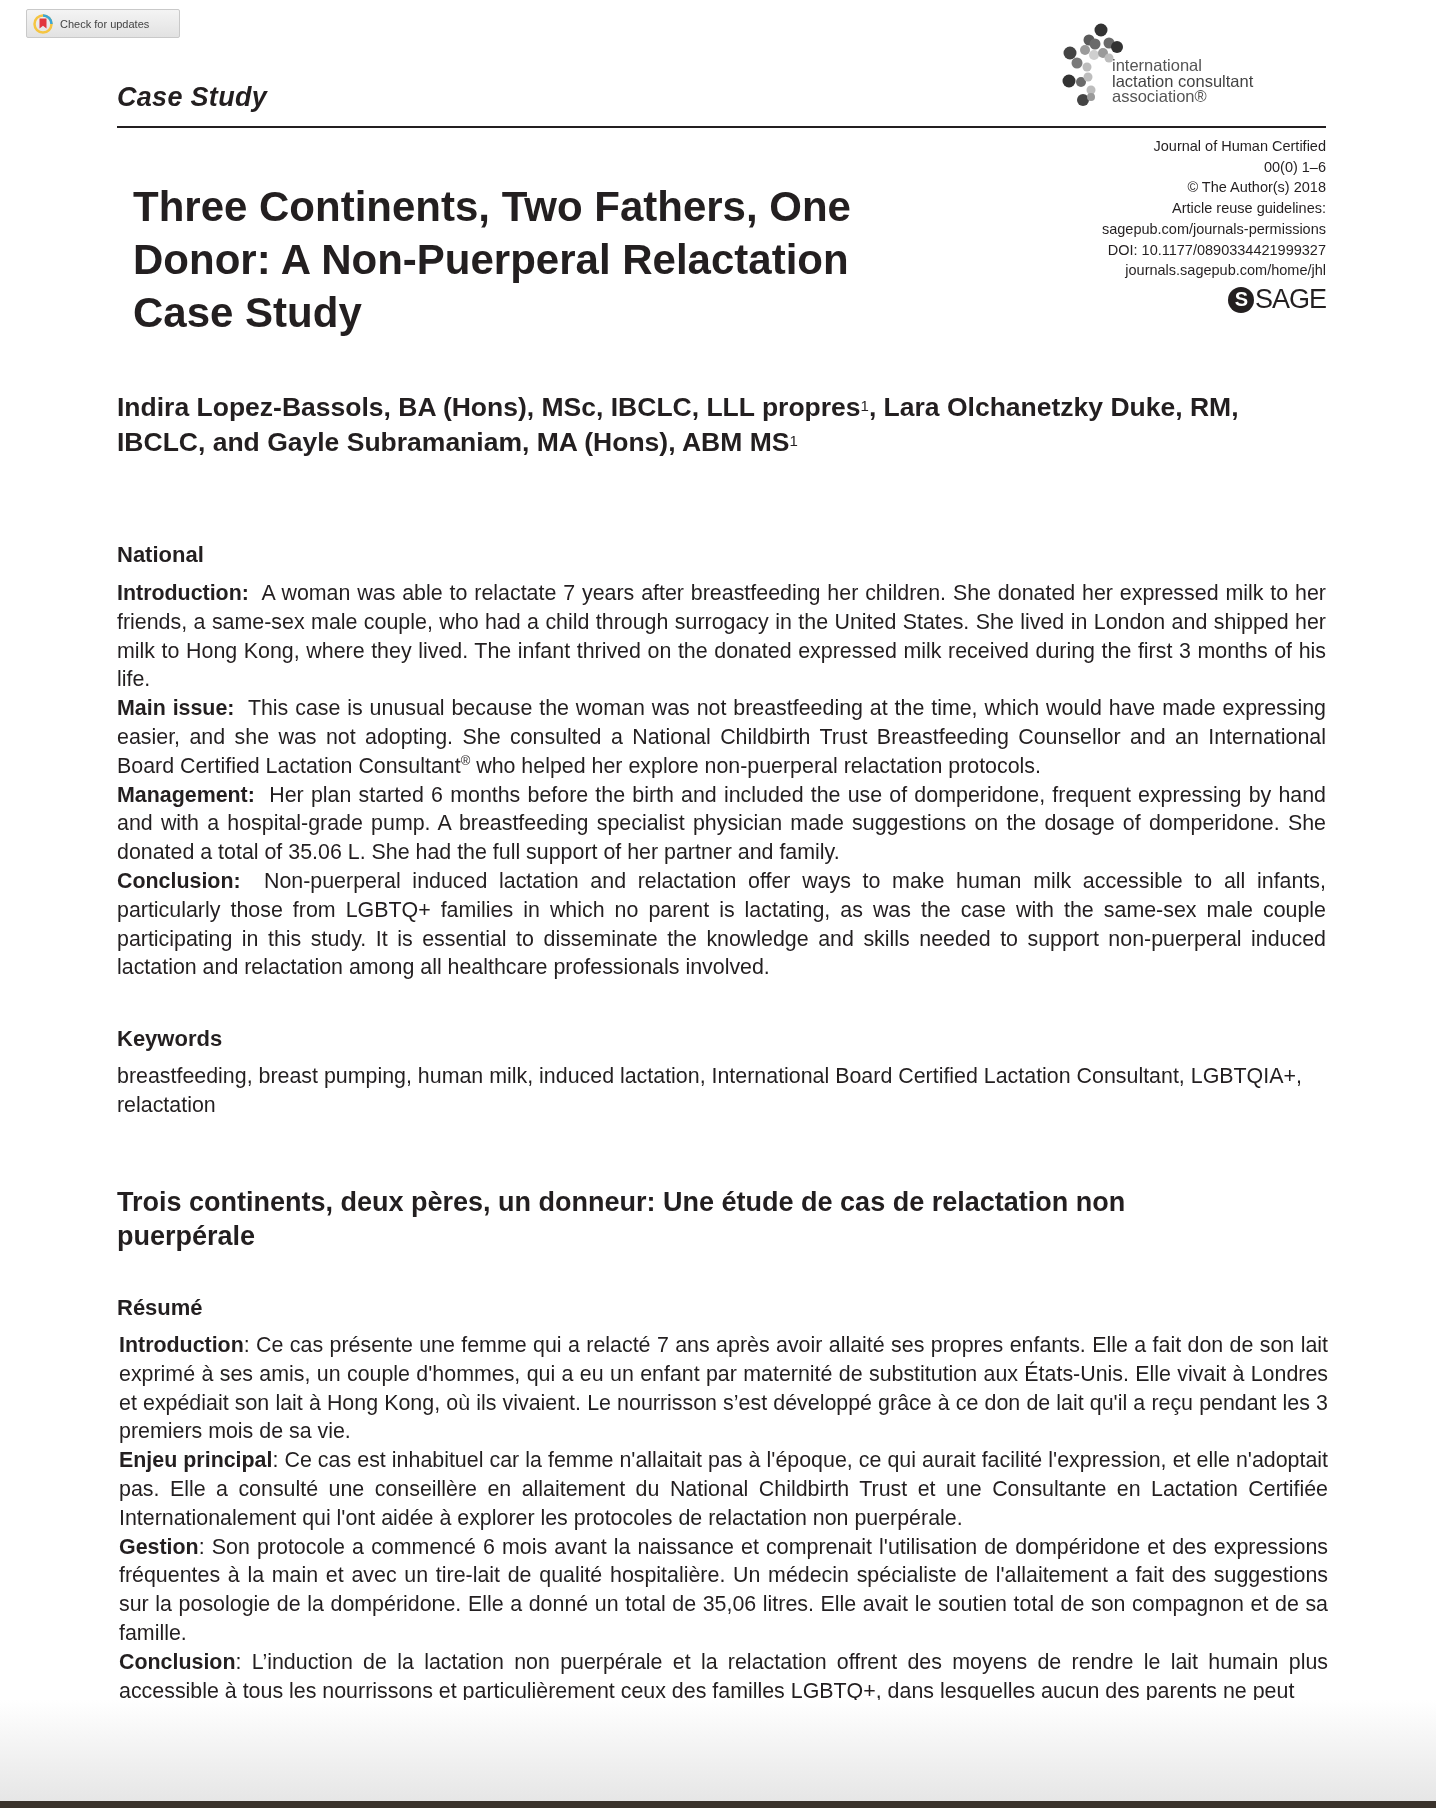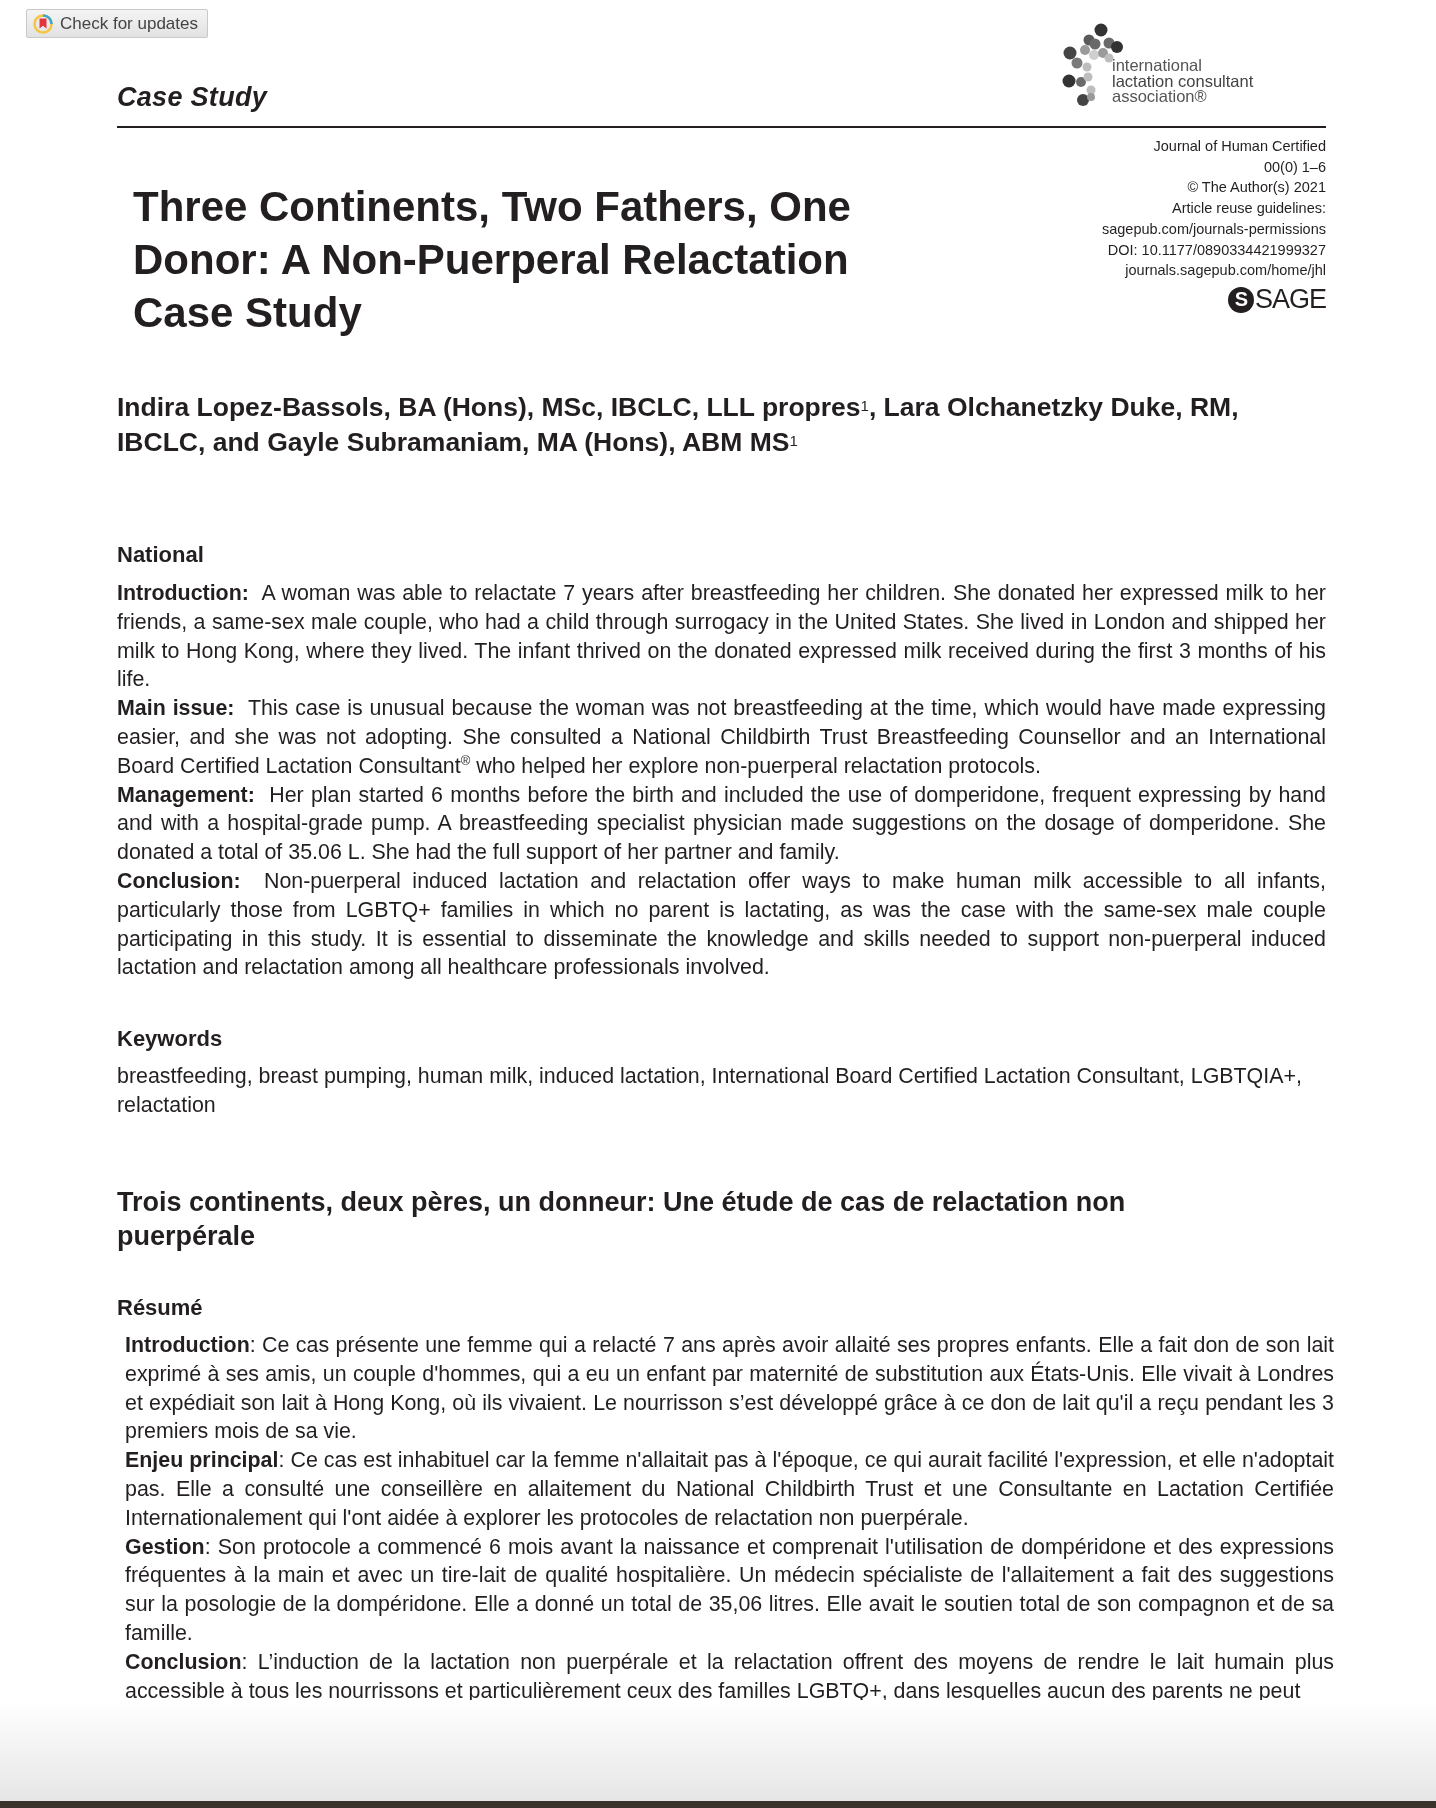--- a/index.html
+++ b/index.html
@@ -3,25 +3,25 @@
 <meta charset="utf-8">
 <style>
   html, body { margin: 0; padding: 0; }
   body {
     width: 1436px; height: 1808px; overflow: hidden; position: relative;
     background: #ffffff; color: #231f20;
     font-family: "Liberation Sans", "DejaVu Sans", sans-serif;
   }
   .abs { position: absolute; }
   .check-updates {
-    left: 26px; top: 9px; width: 182px; height: 29px;
+    left: 26px; top: 9px; width: 154px; height: 29px;
     background: linear-gradient(#f4f4f4, #e2e2e2);
     border: 1px solid #c9c9c9; border-radius: 2px;
     box-sizing: border-box; display: flex; align-items: center;
-    font-size: 17px; color: #444; cursor: pointer;
+    font-size: 11px; color: #444; cursor: pointer;
   }
   .check-updates .cu-icon { width: 20px; height: 20px; margin: 0 7px 0 6px; }
   .case-study-label {
     left: 117px; top: 82px; font-size: 27px; font-weight: bold; font-style: italic; letter-spacing: 0.3px; text-align: center;
   }
   .rule { left: 117px; top: 126px; width: 1209px; height: 2px; background: #231f20; }
   .logo { left: 1060px; top: 20px; width: 240px; height: 92px; }
   .logo-text {
     position: absolute; left: 52px; top: 38px; font-size: 16.5px; line-height: 15.5px; color: #555;
   }
@@ -51,21 +51,21 @@
   .abstract-body p { margin: 0; }
   .abstract-body .lbl { font-weight: bold; }
   .abstract-body sup { font-size: 13px; line-height: 0; }
   .keywords-heading { left: 117px; top: 1026px; }
   .keywords-body { left: 117px; top: 1062px; width: 1215px; font-size: 21.4px; line-height: 28.8px; }
   .french-title {
     left: 117px; top: 1185px; width: 1100px; font-size: 27px; line-height: 34px; font-weight: bold; margin: 0;
   }
   .resume-heading { left: 117px; top: 1295px; }
   .resume-body {
-    left: 125px; top: 1331px; width: 1209px; font-size: 21.4px; line-height: 28.8px; text-align: justify;
+    left: 119px; top: 1331px; width: 1209px; font-size: 21.4px; line-height: 28.8px; text-align: justify;
   }
   .resume-body p { margin: 0; }
   .resume-body .lbl { font-weight: bold; }
   .bottom-fade {
     left: 0; top: 1700px; width: 1436px; height: 101px;
     background: linear-gradient(#ffffff, #e6e6e6);
   }
   .bottom-bar { left: 0; top: 1801px; width: 1436px; height: 7px; background: #3a332c; }
 </style>
 </head>
@@ -110,21 +110,21 @@
   </div>
 </div>
 
 <div class="abs rule"></div>
 
 <h1 class="abs main-title">Three Continents, Two Fathers, One Donor: A Non-Puerperal Relactation Case Study</h1>
 
 <div class="abs journal-meta">
   <div>Journal of Human Certified</div>
   <div>00(0) 1–6</div>
-  <div>© The Author(s) 2021</div>
+  <div>© The Author(s) 2018</div>
   <div>Article reuse guidelines:</div>
   <div>sagepub.com/journals-permissions</div>
   <div>DOI: 10.1177/0890334421999327</div>
   <div>journals.sagepub.com/home/jhl</div>
 </div>
 <div class="abs sage-logo">
   <span class="s-circle">S</span>
   <span>SAGE</span>
 </div>
 

